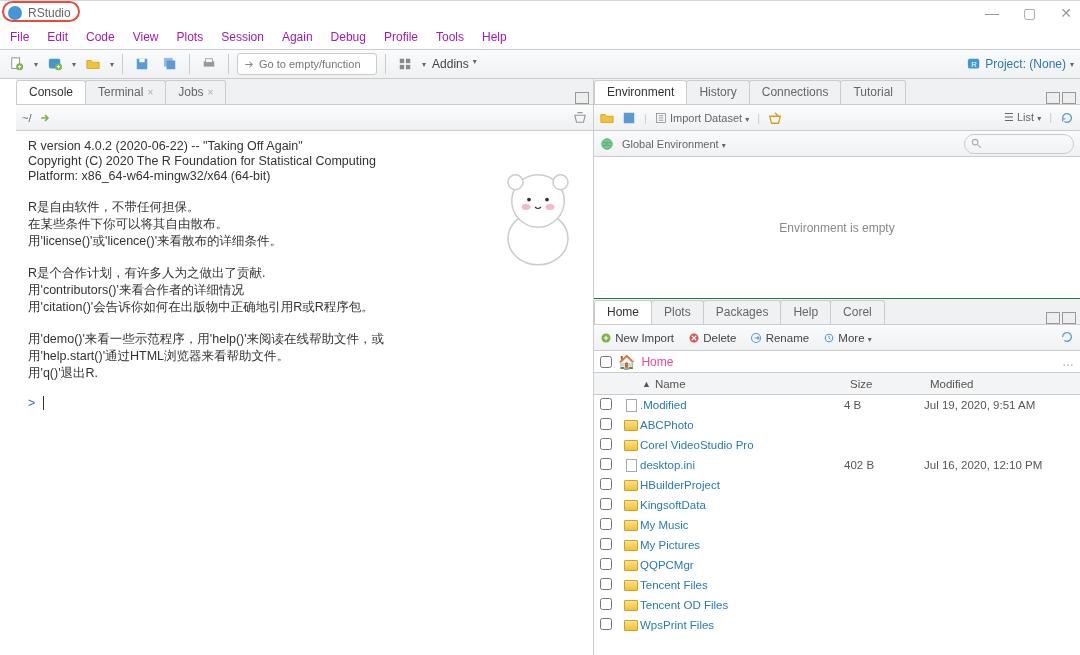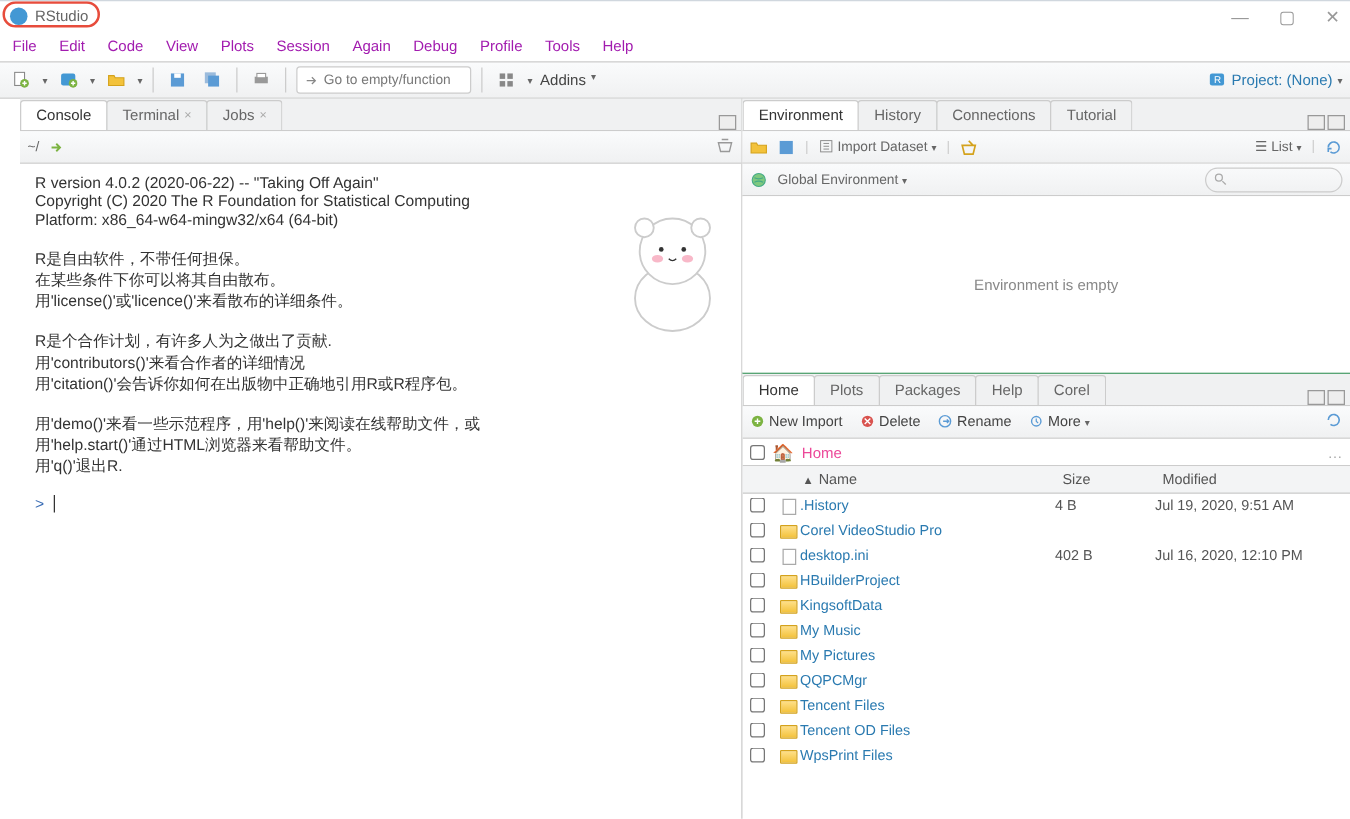--- a/index.html
+++ b/index.html
@@ -337,23 +337,32 @@
           </div>
         <div class="c3">Size</div>
         <div class="c4">Modified</div>
       </div>
       <div class="filelist" id="filelist">
           <div class="frow">
             <div class="cb"><input type="checkbox" style=""></div>
     <div class="ic">
               <div class="file-ic"></div>
             </div>
-    <div class="nm">.History</div>
+    <div class="nm">.Modified</div>
     <div class="sz">4 B</div>
     <div class="md">Jul 19, 2020, 9:51 AM</div>
+          </div>
+          <div class="frow">
+            <div class="cb"><input type="checkbox" style=""></div>
+    <div class="ic">
+              <div class="folder-ic"></div>
+            </div>
+    <div class="nm">ABCPhoto</div>
+    <div class="sz"></div>
+    <div class="md"></div>
           </div>
           <div class="frow">
             <div class="cb"><input type="checkbox" style=""></div>
     <div class="ic">
               <div class="folder-ic"></div>
             </div>
     <div class="nm">Corel VideoStudio Pro</div>
     <div class="sz"></div>
     <div class="md"></div>
           </div>

